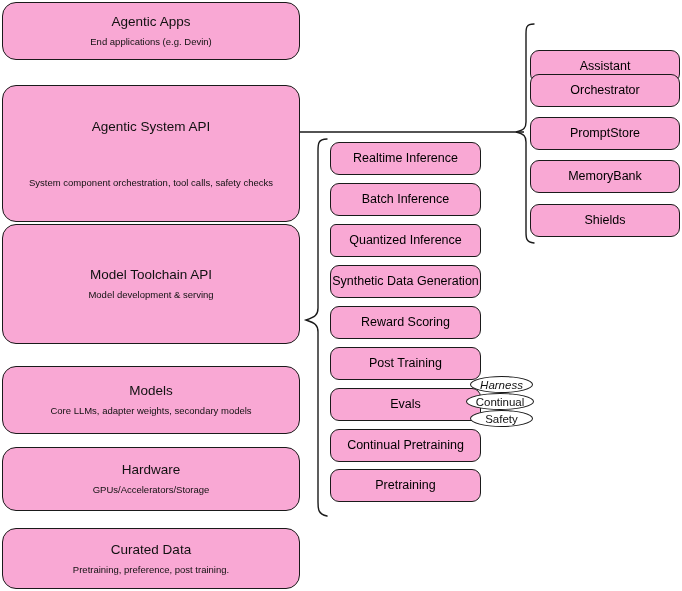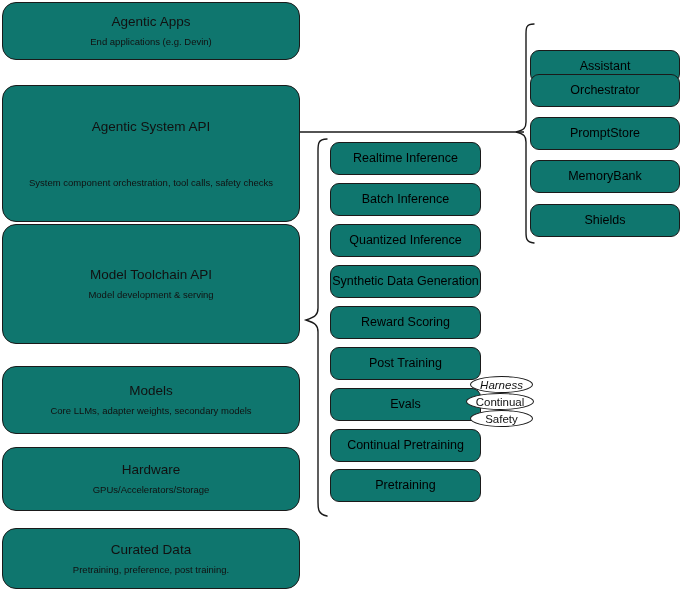--- a/index.html
+++ b/index.html
@@ -15,21 +15,21 @@
     position: relative;
     width: 682px;
     height: 591px;
     overflow: hidden;
     background: #ffffff;
   }
   .node {
     position: absolute;
     box-sizing: border-box;
     border: 1.3px solid #1a1a1a;
-    background: #0f766e;
+    background: #f9a8d4;
     display: flex;
     flex-direction: column;
     align-items: center;
     justify-content: center;
     text-align: center;
     line-height: 1.25;
   }
   
   .layer {
     left: 2px;
@@ -160,21 +160,21 @@
                C 15 373, 15 378, 24 380" fill="none" stroke="#1a1a1a" stroke-width="1.4" stroke-linecap="round"></path>
     </svg>
   </div>
 
   <div class="node chip mid" style="top:142px;">
     <span>Realtime Inference</span>
   </div>
   <div class="node chip mid" style="top:183px;">
     <span>Batch Inference</span>
   </div>
-  <div class="node chip mid" style="top:224px;">
+  <div class="node chip mid" style="top:224px;border-radius:6px;">
     <span>Quantized Inference</span>
   </div>
   <div class="node chip mid" style="top:265px;">
     <span>Synthetic Data Generation</span>
   </div>
   <div class="node chip mid" style="top:306px;">
     <span>Reward Scoring</span>
   </div>
   <div class="node chip mid" style="top:347px;">
     <span>Post Training</span>

